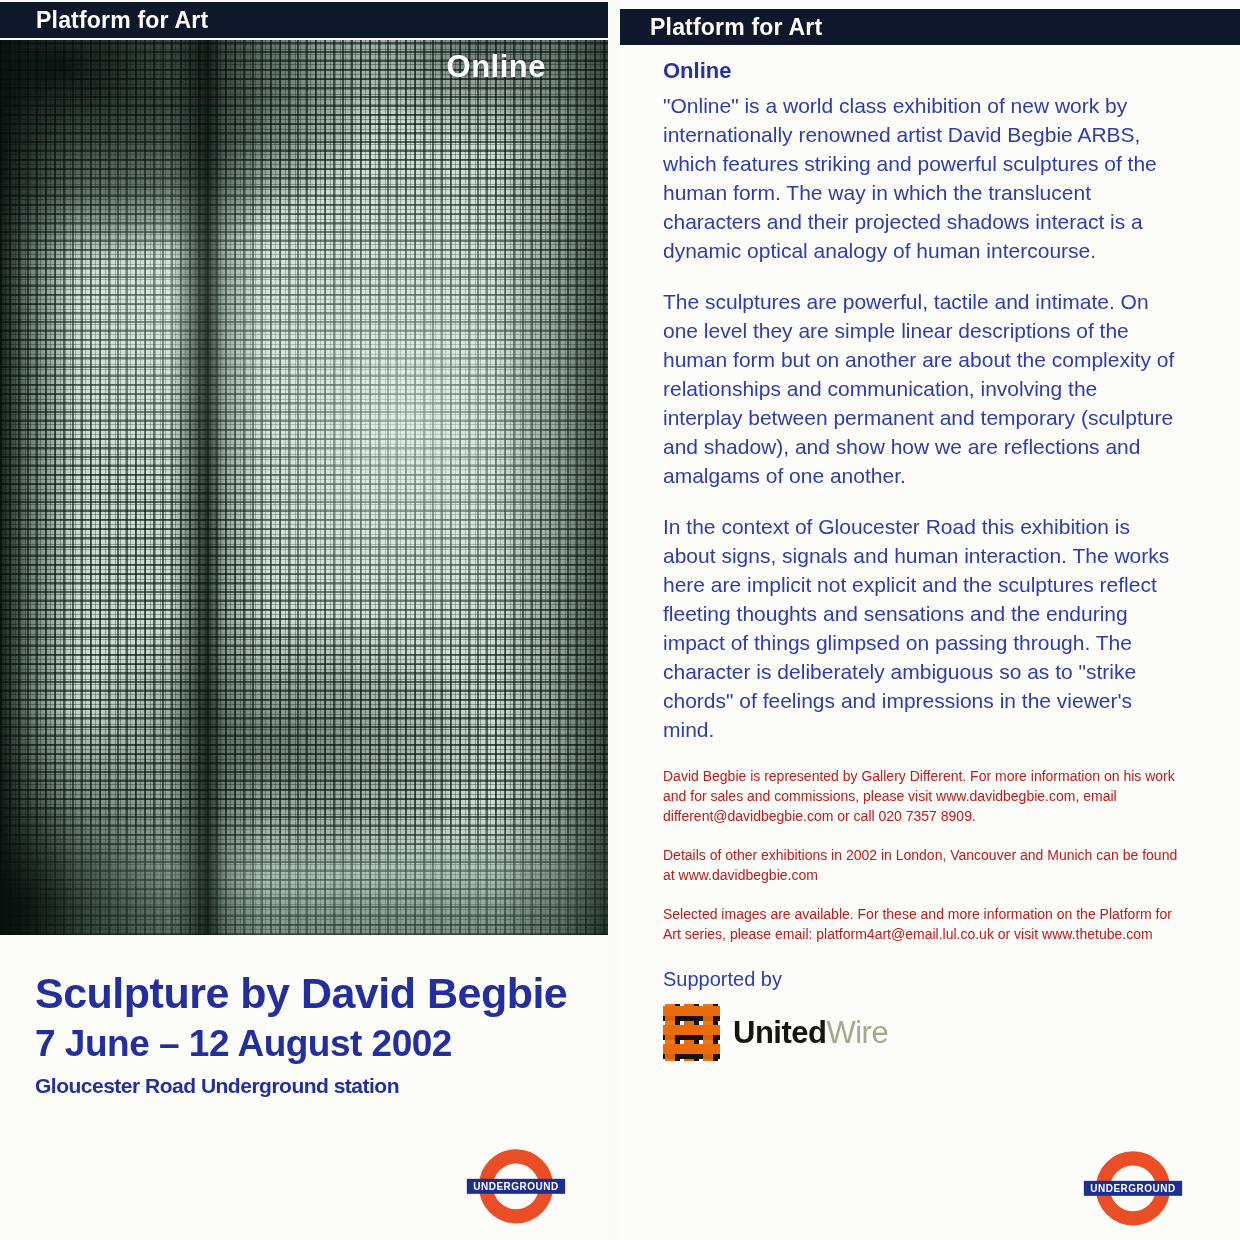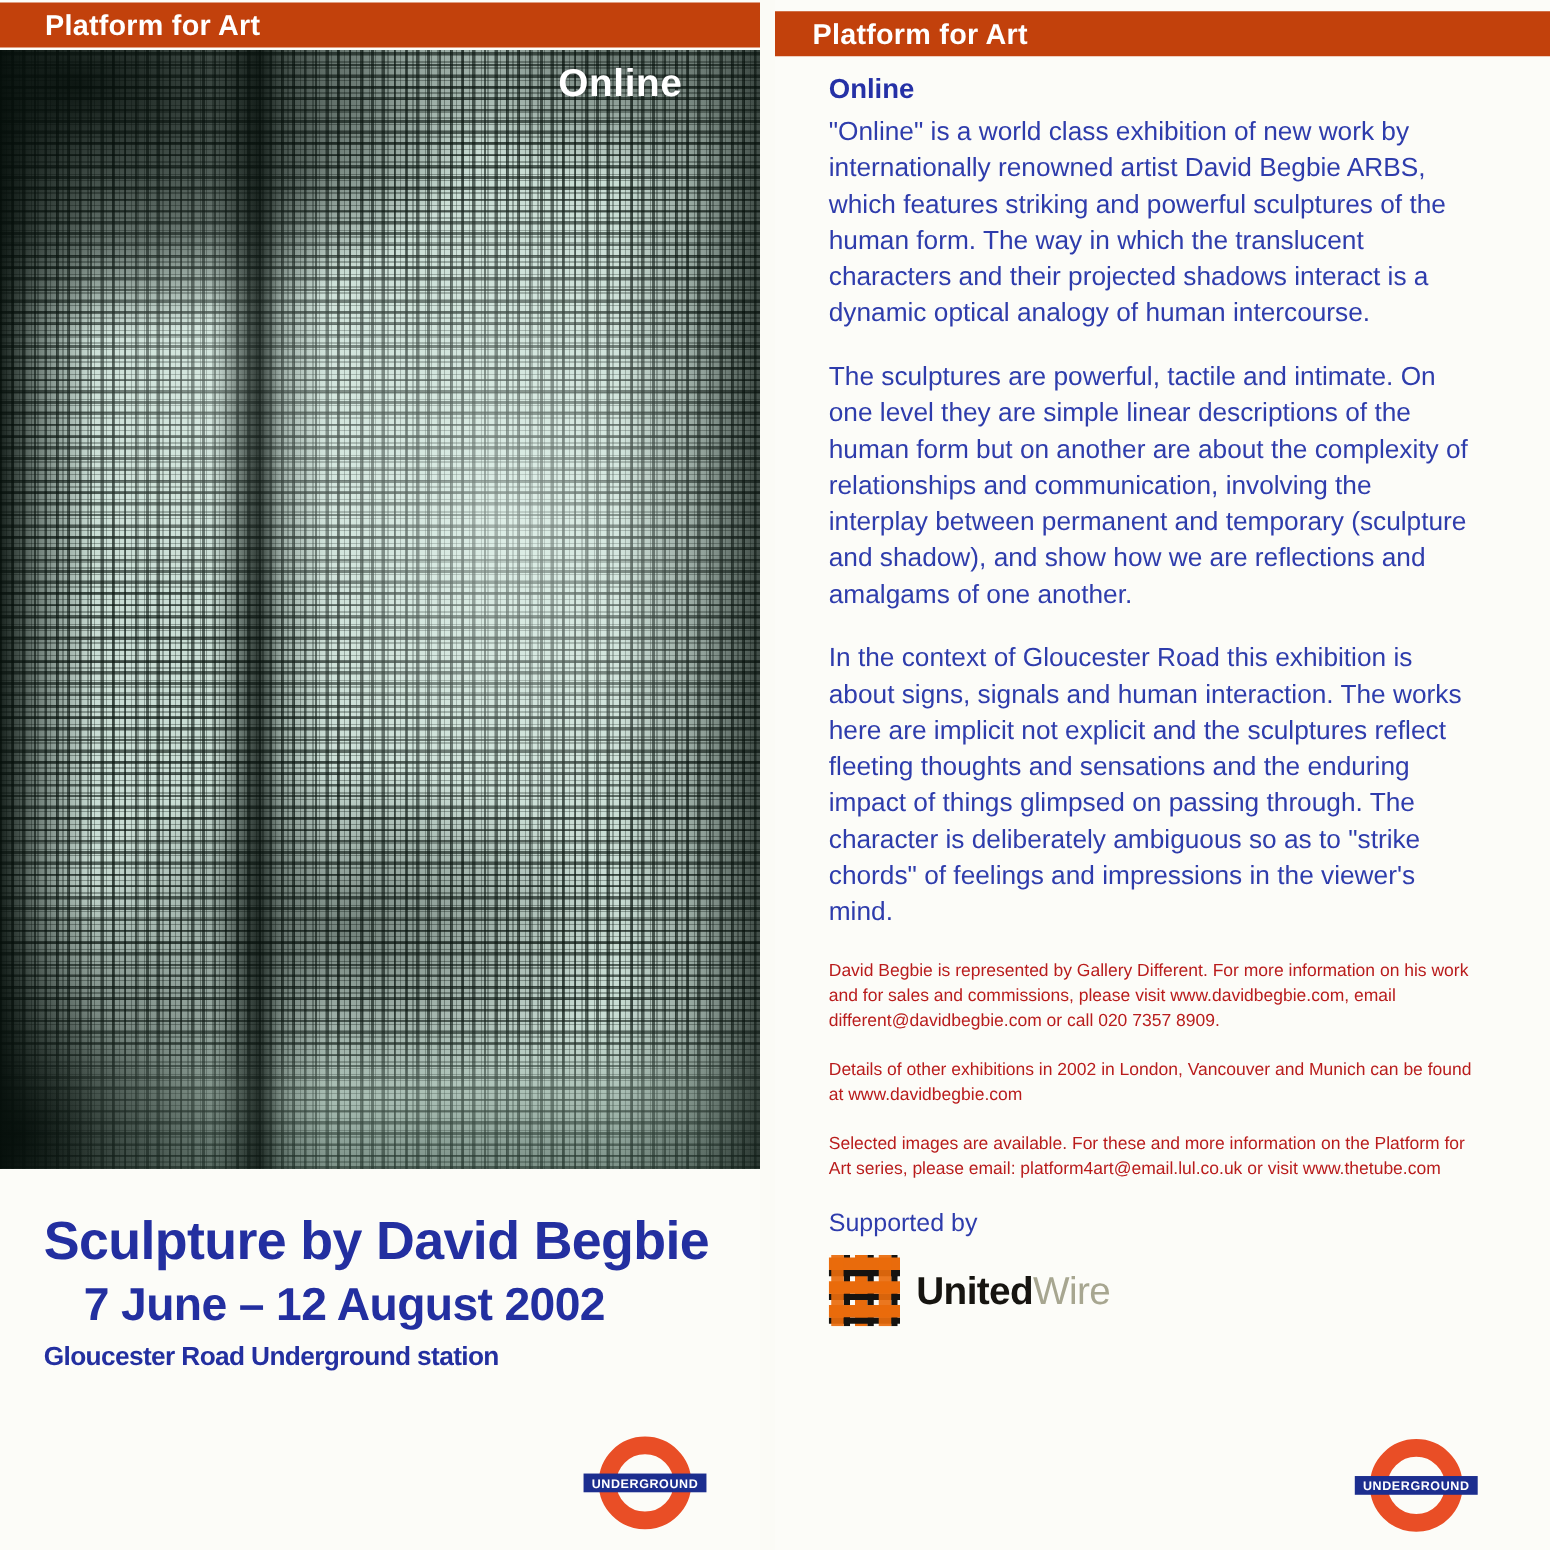--- a/index.html
+++ b/index.html
@@ -10,21 +10,21 @@
     font-family:"Liberation Sans","DejaVu Sans",sans-serif;
     overflow:hidden;
   }
   .panel { position:absolute; top:0; height:1240px; background:#FCFCF8; }
   .panel-left  { left:0;   width:608px; }
   .panel-right { left:620px; width:620px; }
 
   
   .bar {
     position:absolute; left:0; width:100%;
-    background:#c2410c;
+    background:#0f172a;
     color:#FFFFFF;
     font-size:23px; font-weight:bold;
     display:flex; align-items:center;
     letter-spacing:0.2px;
   }
   .bar-left  { top:2px; height:36px; padding-left:36px; }
   .bar-right { top:9px; height:36px; padding-left:30px; }
 
   
   .photo {
@@ -48,21 +48,21 @@
   }
   .photo-caption {
     position:absolute; top:9px; right:62px;
     color:#FFFFFF; font-size:31px; font-weight:bold; letter-spacing:0.5px;
     text-shadow:0 0 3px rgba(0,0,0,0.35);
   }
 
   
   .headline { position:absolute; left:35px; top:970px; width:565px; color:#232FA0; }
   .headline h1 { font-size:43px; font-weight:bold; letter-spacing:-0.5px; line-height:1.1; }
-  .headline h2 { font-size:37px; font-weight:bold; letter-spacing:-0.5px; margin-top:7px; line-height:1.1;margin-left:32px; }
+  .headline h2 { font-size:37px; font-weight:bold; letter-spacing:-0.5px; margin-top:7px; line-height:1.1; }
   .headline h3 { font-size:21px; font-weight:bold; letter-spacing:-0.5px; margin-top:9px; line-height:1.1; }
 
   
   .content { position:absolute; left:43px; top:58px; width:522px; }
   .content h4 { font-size:22px; font-weight:bold; color:#2531A6; margin-bottom:7px; }
   .content p.body { font-size:21px; line-height:29px; color:#2E3CAC; margin-bottom:22px; width:516px; }
   .content p.note { font-size:14px; line-height:20px; color:#b91c1c; margin-bottom:19px; width:524px; }
   .content p.supported { font-size:20px; color:#2E3CAC; margin-top:24px; margin-bottom:13px; }
   .notes-block { margin-top:6px; }
 

